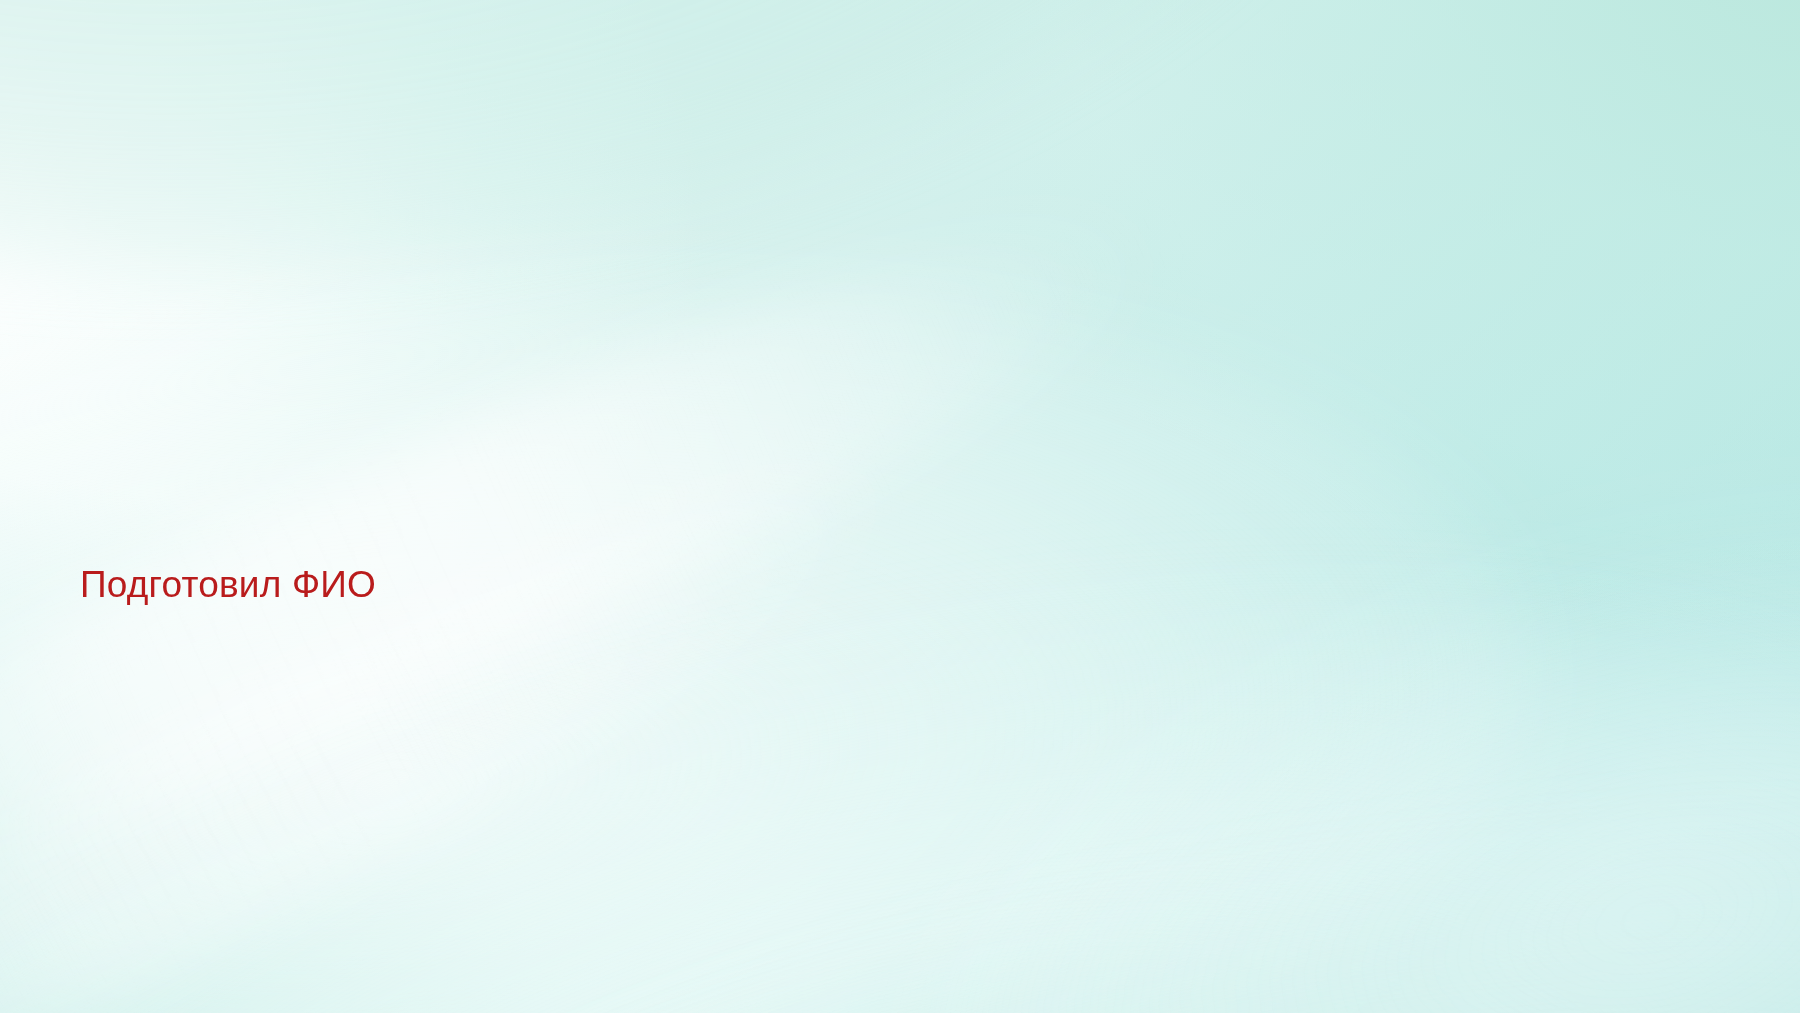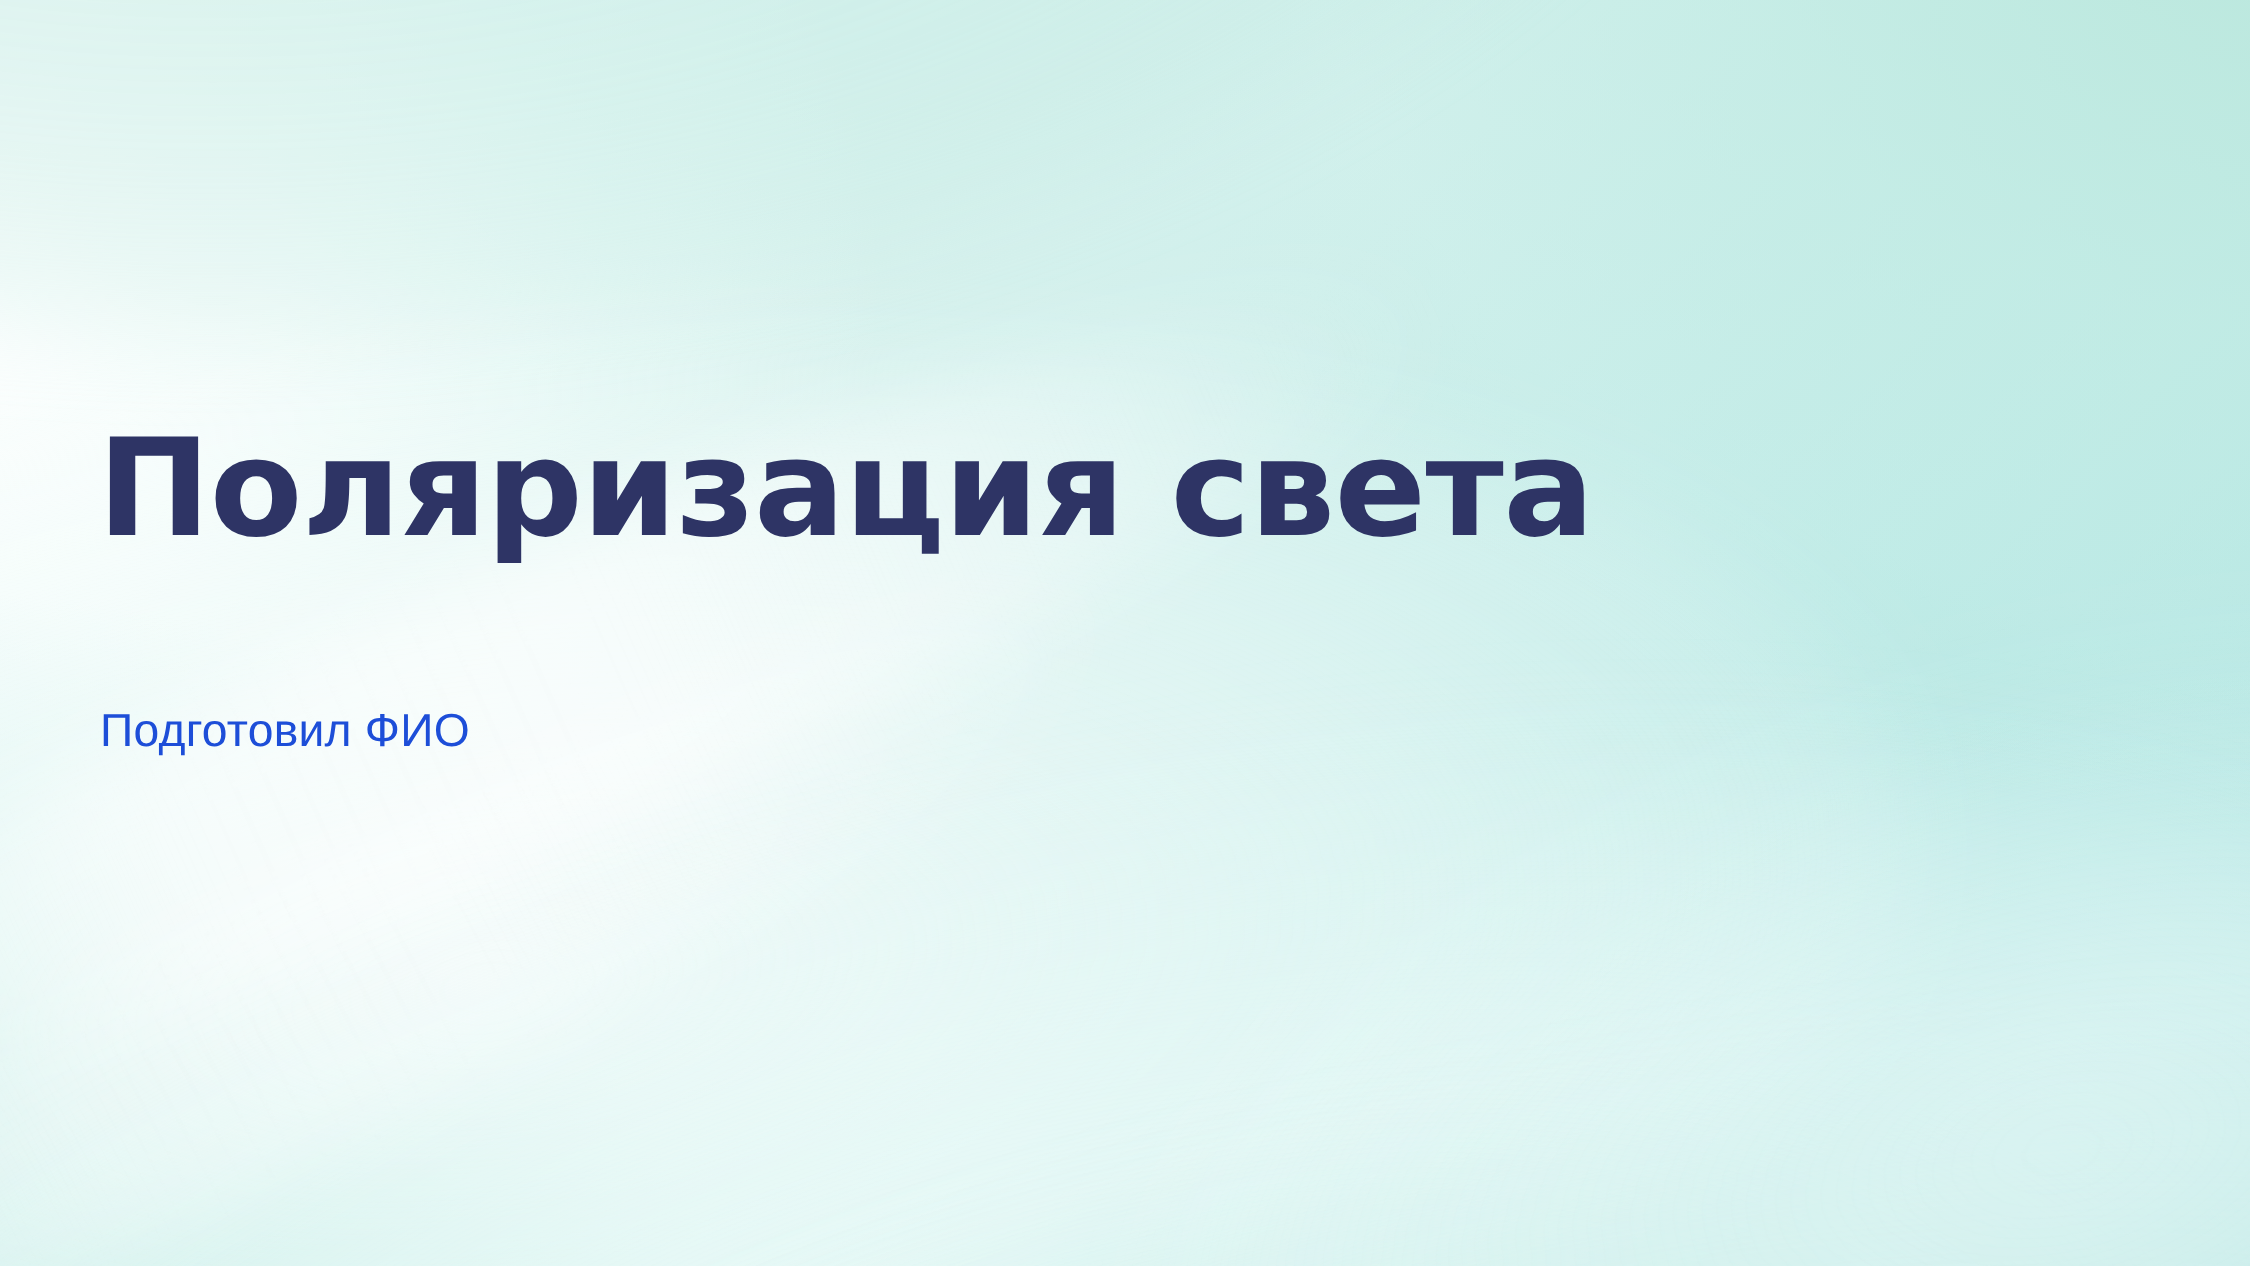--- a/index.html
+++ b/index.html
@@ -212,21 +212,21 @@
 
   .slide-subtitle {
     position: absolute;
     top: 563px;
     left: 2px;
     margin: 0;
     font-size: 37px;
     line-height: 1.2;
     font-weight: 400;
     letter-spacing: 0.2px;
-    color: #1d4ed8;
+    color: #b91c1c;
     white-space: nowrap;
     font-family: "Liberation Sans", "DejaVu Sans", sans-serif;
   }
 </style>
 </head>
 <body>
 
 <div class="slide">
 
   <div class="bg-base"></div>
@@ -237,17 +237,16 @@
 
   <div class="wave wave-top"></div>
   <div class="wave wave-mid-light"></div>
   <div class="wave wave-streak-a"></div>
   <div class="wave wave-streak-b"></div>
   <div class="wave wave-bottom"></div>
   <div class="wave wave-trough"></div>
   <div class="wave wave-right-glow"></div>
 
   <div class="content">
-    <h1 class="slide-title">Поляризация света</h1>
     <p class="slide-subtitle">Подготовил ФИО</p>
   </div>
 
 </div>
 
 </body></html>

